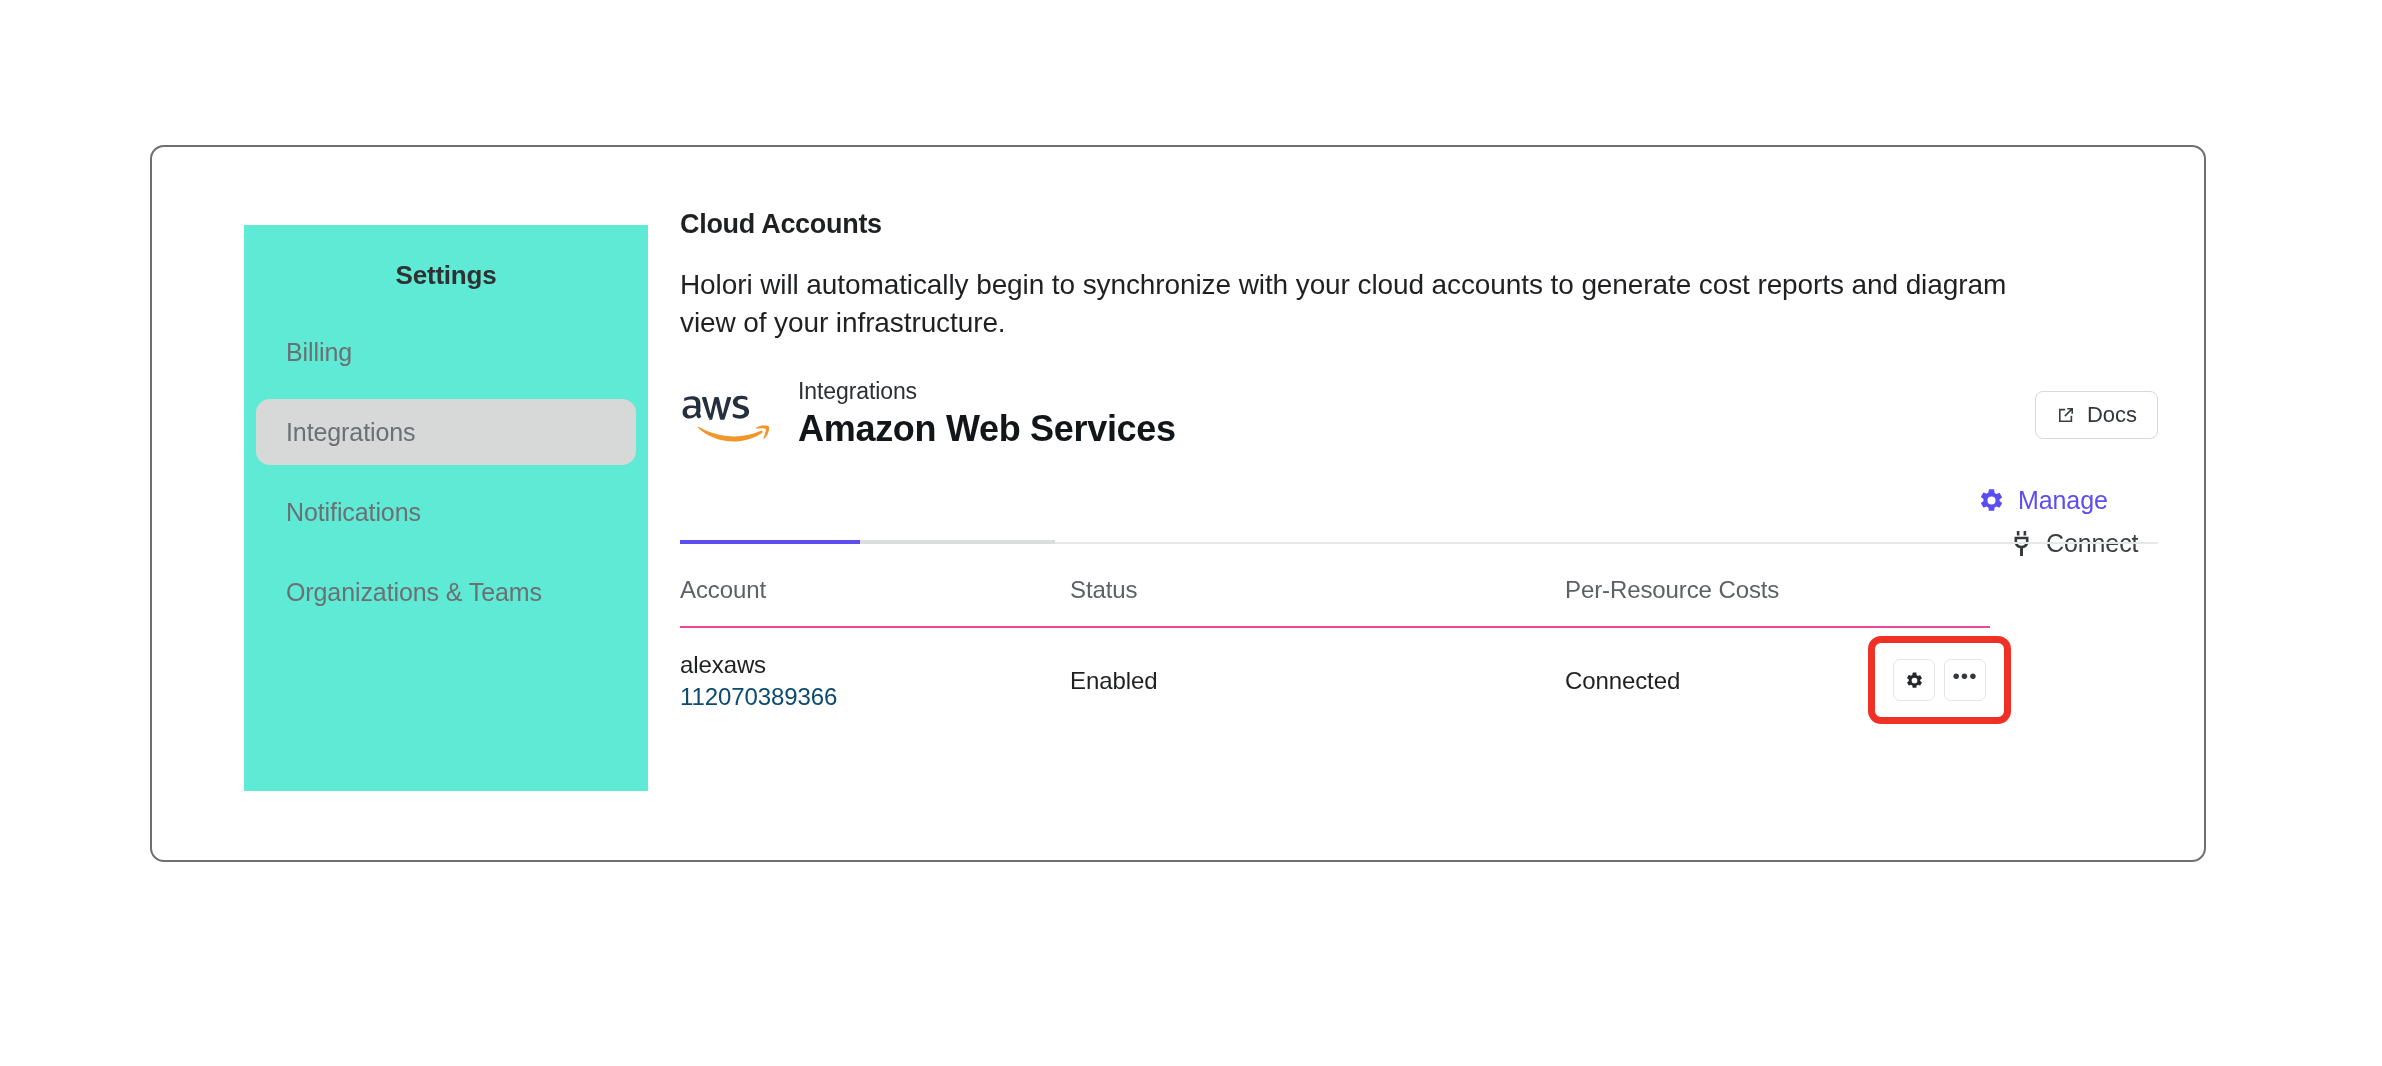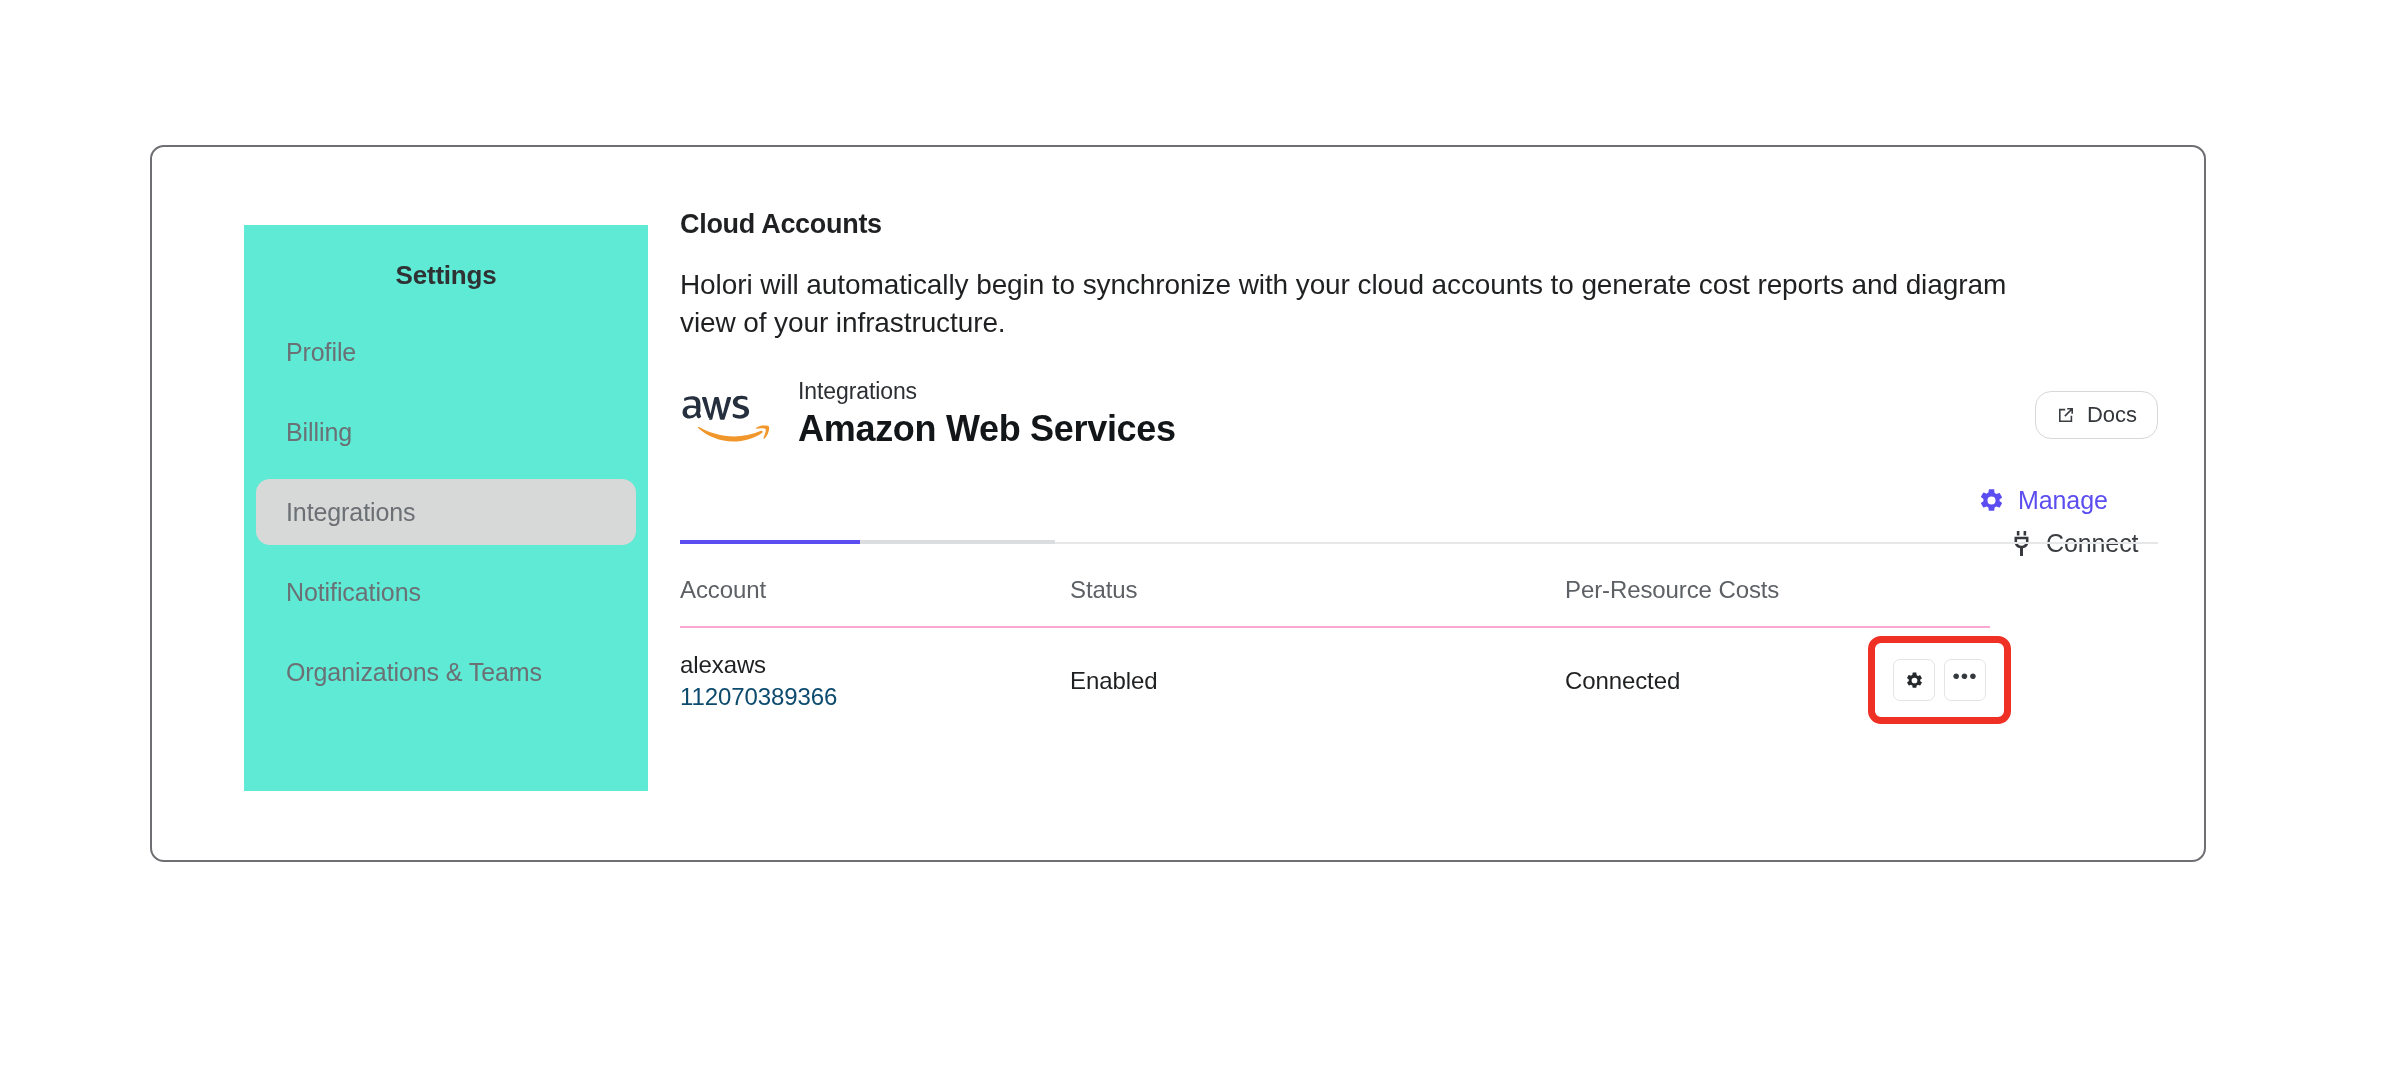--- a/index.html
+++ b/index.html
@@ -128,21 +128,21 @@
     line-height: 1.3;
   }
   .docs-button {
     margin-left: auto;
     display: inline-flex;
     align-items: center;
     gap: 11px;
     height: 48px;
     padding: 0 20px;
     border: 1px solid #d6d8db;
-    border-radius: 16px;
+    border-radius: 8px;
     background: #ffffff;
     font-size: 22px;
     color: #33373b;
     cursor: pointer;
     box-sizing: border-box;
   }
   .docs-button svg { display: block; }
 
   
   .tabs {
@@ -199,21 +199,21 @@
     width: 1310px;
     position: relative;
   }
   .table-row-grid {
     display: grid;
     grid-template-columns: 390px 495px 1fr;
     align-items: center;
   }
   .table-head {
     padding-bottom: 22px;
-    border-bottom: 2px solid #f9a8d4;
+    border-bottom: 2px solid #ec4899;
   }
   .th {
     font-size: 24px;
     color: #5d6166;
     letter-spacing: -0.1px;
   }
   .table-body-row {
     height: 106px;
     position: relative;
   }
@@ -274,23 +274,20 @@
   }
 </style>
 </head>
 <body>
 
 <div class="settings-card">
 
   <aside class="sidebar">
     <div class="sidebar-title">Settings</div>
     <nav class="sidebar-nav">
-      <div class="sidebar-item">
-        <span>Profile</span>
-      </div>
       <div class="sidebar-item">
         <span>Billing</span>
       </div>
       <div class="sidebar-item active">
         <span>Integrations</span>
       </div>
       <div class="sidebar-item">
         <span>Notifications</span>
       </div>
       <div class="sidebar-item">

